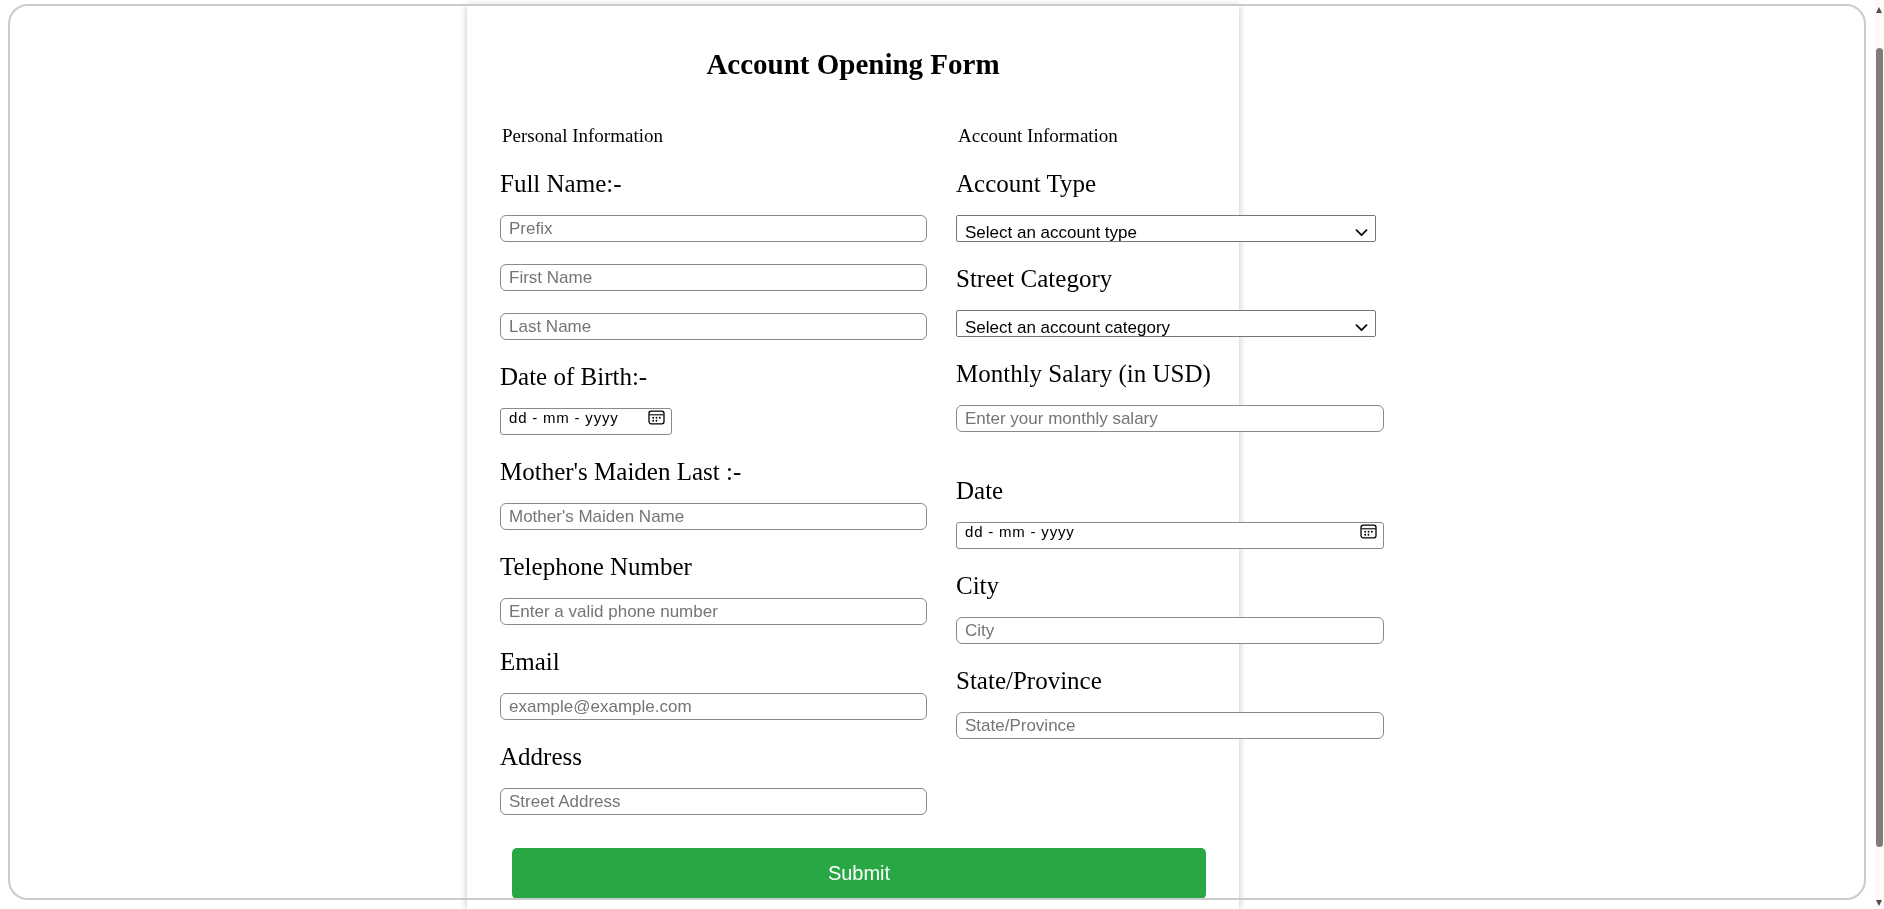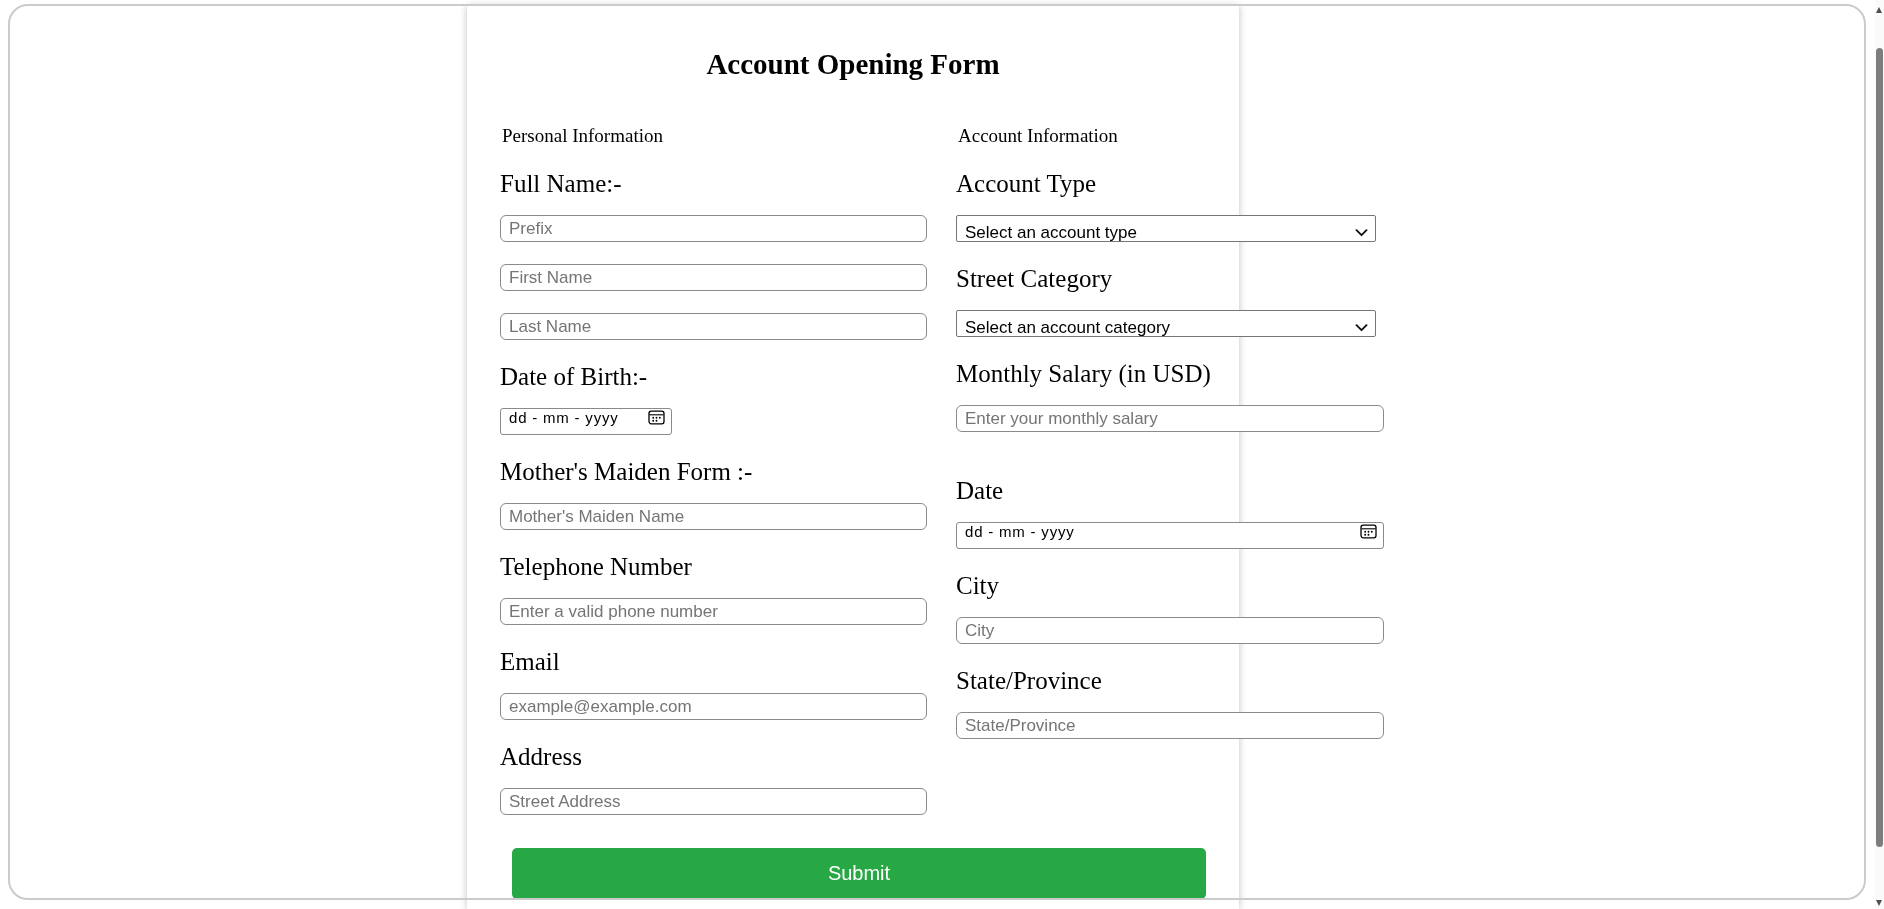--- a/index.html
+++ b/index.html
@@ -185,21 +185,21 @@
             <line x1="1.4" y1="5.8" x2="15.6" y2="5.8" stroke="#000" stroke-width="1.1"></line>
             <circle cx="5.2" cy="8.8" r="0.95" fill="#000"></circle>
             <circle cx="8.5" cy="8.8" r="0.95" fill="#000"></circle>
             <circle cx="11.8" cy="8.8" r="0.95" fill="#000"></circle>
             <circle cx="5.2" cy="11.8" r="0.95" fill="#000"></circle>
             <circle cx="8.5" cy="11.8" r="0.95" fill="#000"></circle>
           </svg>
         </span>
       </div>
 
-      <div class="field-label">Mother's Maiden Form :-</div>
+      <div class="field-label">Mother's Maiden Last :-</div>
       <input class="text-input" type="text" placeholder="Mother's Maiden Name" style="">
 
       <div class="field-label">Telephone Number</div>
       <input class="text-input" type="text" placeholder="Enter a valid phone number" style="">
 
       <div class="field-label">Email</div>
       <input class="text-input" type="text" placeholder="example@example.com" style="">
 
       <div class="field-label">Address</div>
       <input class="text-input" type="text" placeholder="Street Address" style="">

